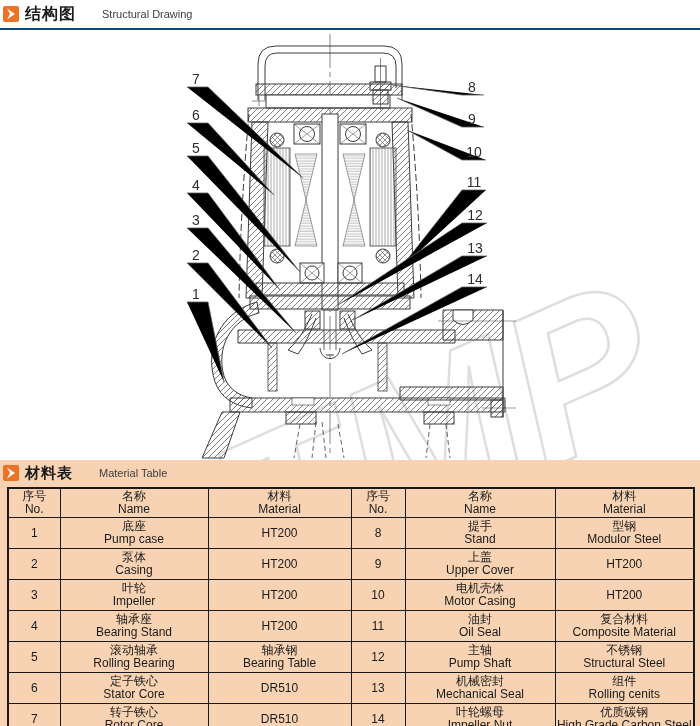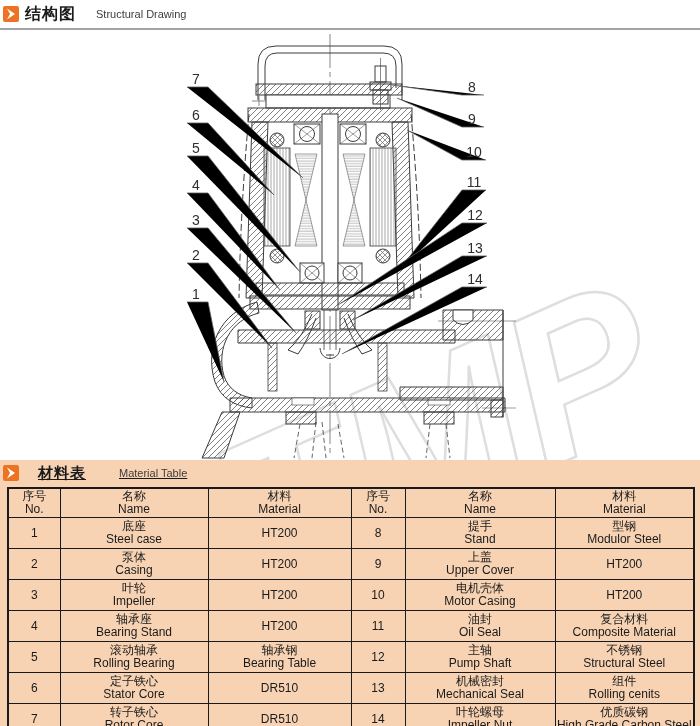--- a/index.html
+++ b/index.html
@@ -6,33 +6,33 @@
   body{
     width:700px;height:726px;overflow:hidden;position:relative;
     background:#ffffff;
     font-family:"Liberation Sans","DejaVu Sans",sans-serif;
     color:#1a1a1a;
   }
   .content{position:relative;z-index:2;}
   
   .top-header{
     height:28px;display:flex;align-items:center;gap:6px;
-    padding-left:3px;border-bottom:2px solid #a3a3a3;background:#fff;
+    padding-left:3px;border-bottom:2px solid #0c4a6e;background:#fff;
   }
   .sec-icon{width:16px;height:16px;flex:0 0 auto;display:block;}
   .title-cn{font-size:16px;font-weight:bold;letter-spacing:1px;}
-  .title-en{font-size:11px;color:#3d3d3d;margin-left:14px;}
+  .title-en{font-size:11px;color:#3d3d3d;margin-left:20px;}
   
   .drawing-area{height:430px;position:relative;background:transparent;}
   .drawing-area svg{display:block;}
   .co{font-size:14px;fill:#2e2e2e;}
   
   .material-bar{
-    height:26px;display:flex;align-items:center;gap:19px;
-    padding-left:3px;background:#f7d3b4;text-decoration:underline;
+    height:26px;display:flex;align-items:center;gap:6px;
+    padding-left:3px;background:#f7d3b4;
   }
   .material-bar .title-cn{font-size:15px;}
   
   .page-frame{
     height:242px;background:#f7d3b4;
     padding:1px 7px 0 7px;box-sizing:border-box;
   }
   table.mat{
     width:100%;border-collapse:collapse;background:transparent;
     border:2px solid #1a1a1a;table-layout:fixed;
@@ -261,21 +261,21 @@
             </th>
         </tr>
       </thead>
       <tbody>
           <tr>
             <td>
               <div>1</div>
             </td>
             <td>
               <div>底座</div>
-              <div>Steel case</div>
+              <div>Pump case</div>
             </td>
             <td>
               <div>HT200</div>
             </td>
             <td>
               <div>8</div>
             </td>
             <td>
               <div>提手</div>
               <div>Stand</div>

